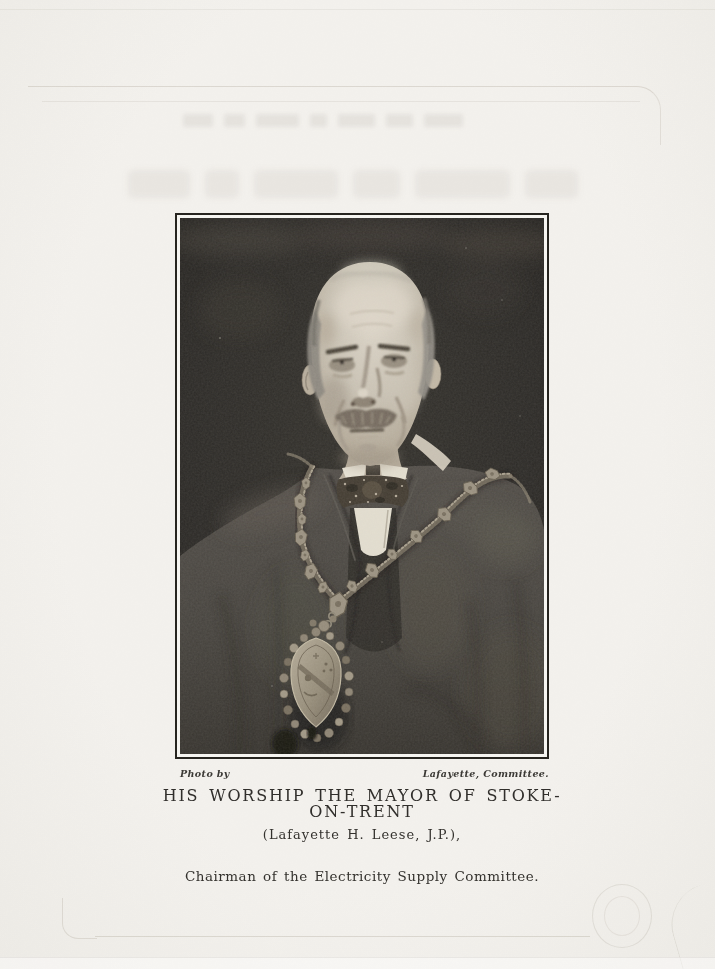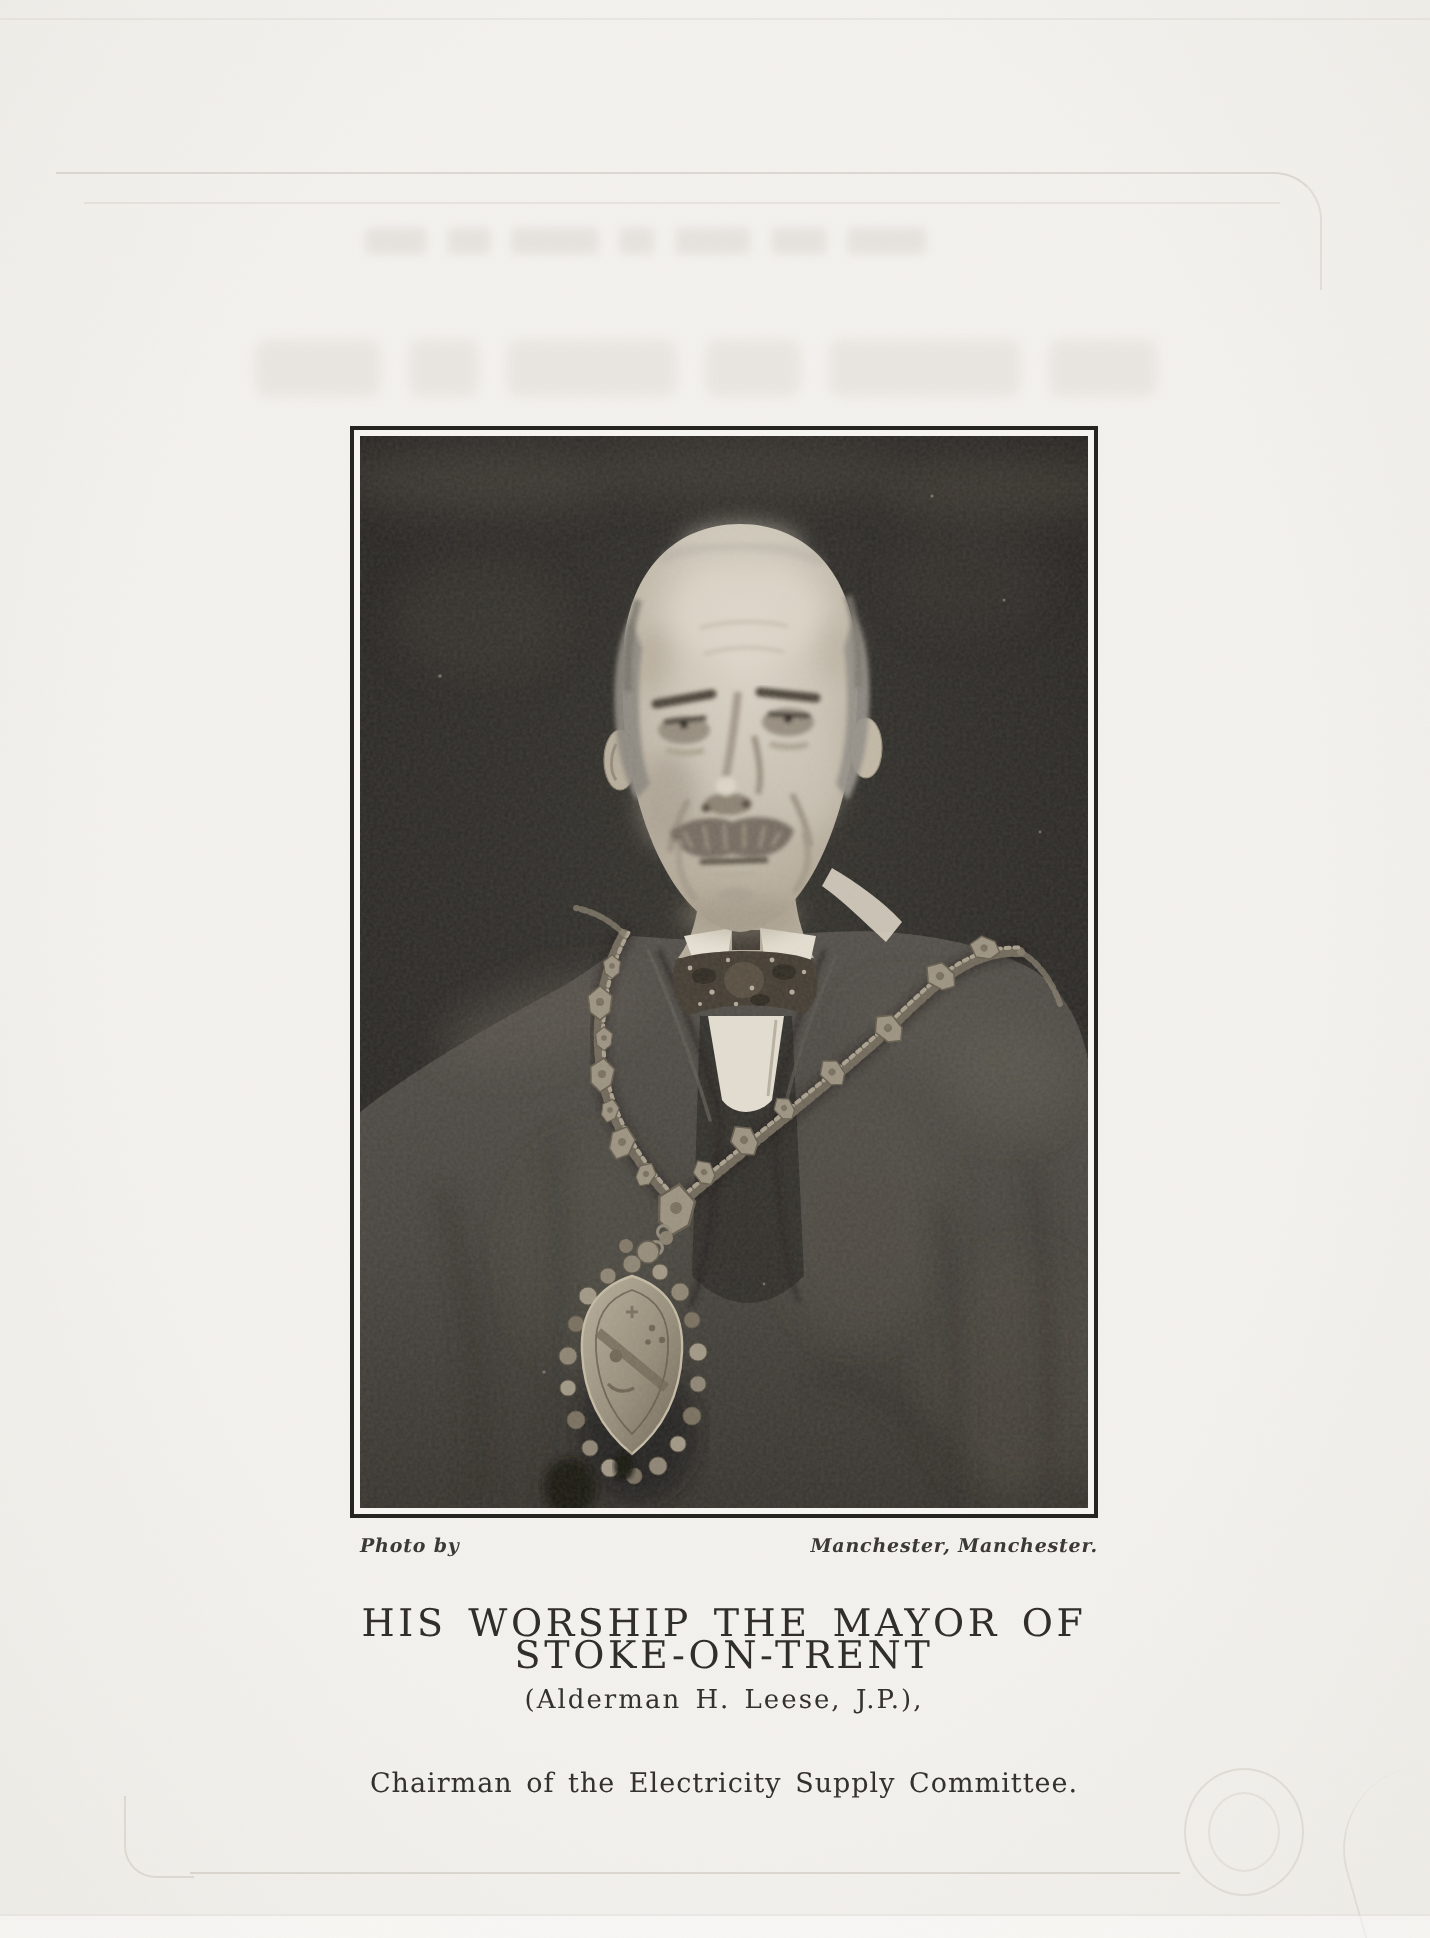--- a/index.html
+++ b/index.html
@@ -32,21 +32,21 @@
                 border-top:1px solid rgba(150,145,135,.14);}
   
   .plate{position:absolute;left:152px;top:213px;width:420px;margin:0;text-align:center;}
   .photo-frame{width:364px;margin:0 auto;border:2px solid #26241f;background:#f6f5f1;padding:3px;
                box-sizing:content-box;line-height:0;}
   .photo{width:364px;height:536px;background:#2c2a26;position:relative;overflow:hidden;}
   .credit-row{width:374px;margin:9px auto 0;display:flex;justify-content:space-between;
               font-size:9.5px;font-style:italic;font-weight:bold;color:#3b3935;line-height:12px;
               letter-spacing:.4px;}
   .credit-row .cl{padding-left:5px;}
-  .cap-title{margin-top:24px;font-size:19px;letter-spacing:1.8px;word-spacing:3px;color:#302e2b;line-height:16px;}
+  .cap-title{margin-top:8px;font-size:16px;letter-spacing:1.8px;word-spacing:3px;color:#302e2b;line-height:16px;}
   .cap-sub{margin-top:7px;font-size:13px;letter-spacing:1px;word-spacing:2px;color:#33312d;line-height:16px;}
   .cap-role{margin-top:25px;font-size:13.5px;letter-spacing:.5px;word-spacing:2px;color:#33312d;line-height:16px;}
   figcaption{margin:0;}
   .paper-noise{position:absolute;left:0;top:0;z-index:40;pointer-events:none;opacity:.55;}
 </style>
 </head>
 <body>
 
 <div class="page">
 
@@ -355,26 +355,26 @@
               <circle cx="286" cy="30" r=".8"></circle>
           </g>
 
           <rect width="364" height="536" filter="url(#pgrain)"></rect>
         </svg>
       </div>
     </div>
 
     <div class="credit-row">
       <span class="cl">Photo by</span>
-      <span class="cr">Manchester, Manchester.</span>
+      <span class="cr">Lafayette, Committee.</span>
     </div>
 
     <figcaption>
       <div class="cap-title">HIS WORSHIP THE MAYOR OF STOKE-ON-TRENT</div>
-      <div class="cap-sub">(Alderman H. Leese, J.P.),</div>
+      <div class="cap-sub">(Lafayette H. Leese, J.P.),</div>
       <div class="cap-role">Chairman of the Electricity Supply Committee.</div>
     </figcaption>
   </figure>
 
   <svg class="paper-noise" width="715" height="969">
     <filter id="pnoise">
       <feTurbulence type="fractalNoise" baseFrequency="0.9" numOctaves="2" result="n"></feTurbulence>
       <feColorMatrix in="n" type="matrix" values="0 0 0 0 0.45  0 0 0 0 0.42  0 0 0 0 0.38  0 0 0 0.035 0"></feColorMatrix>
     </filter>
     <rect width="715" height="969" filter="url(#pnoise)"></rect>

